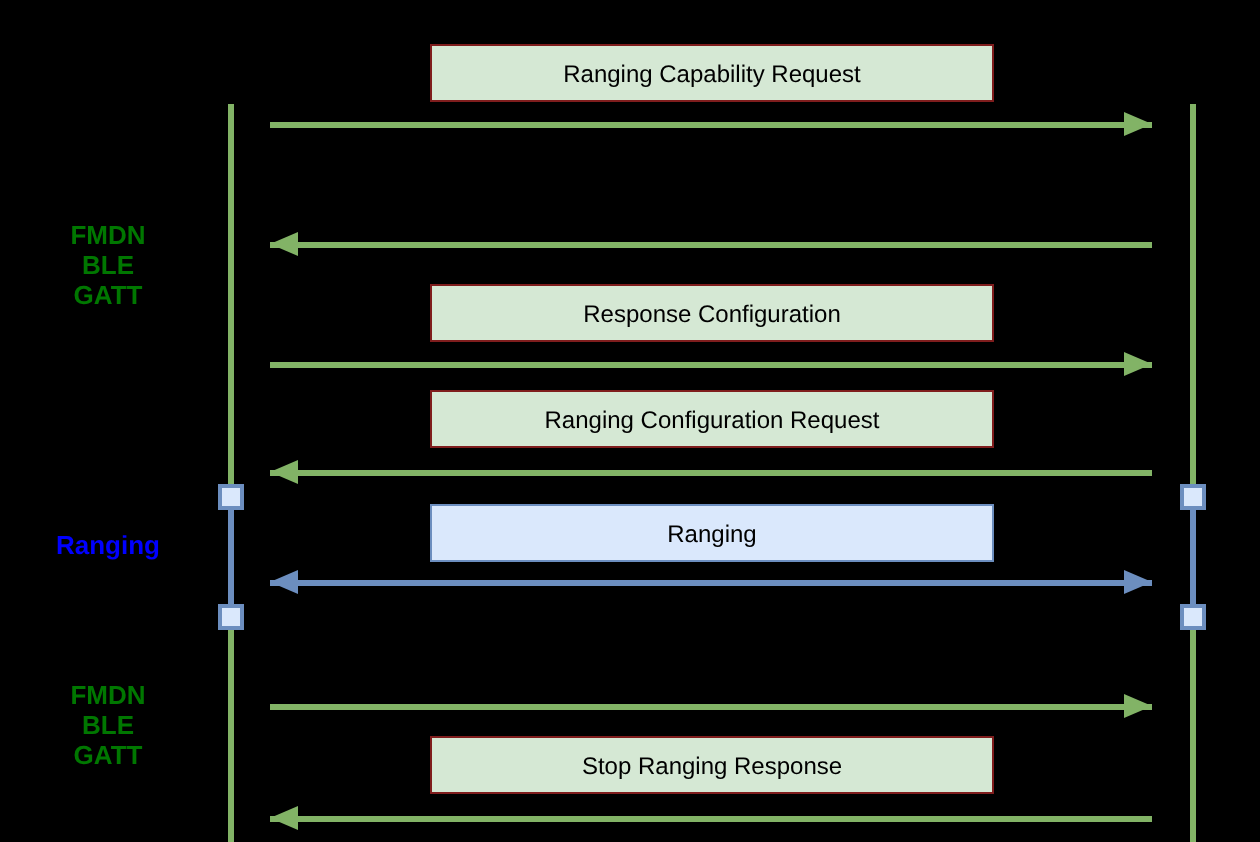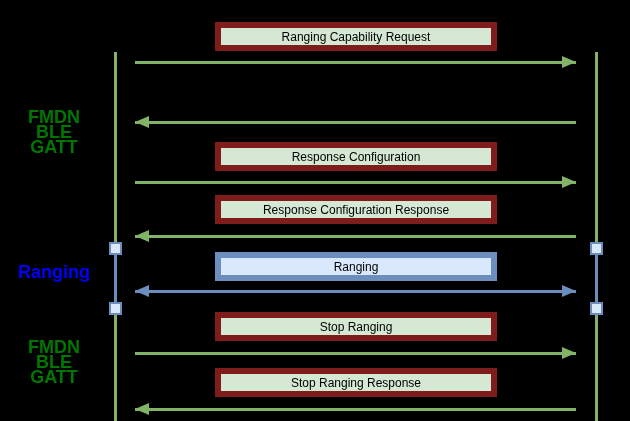--- a/index.html
+++ b/index.html
@@ -47,21 +47,21 @@
   .milestone.t { top: 242px; }
   .milestone.b { top: 302px; }
   
   .msg-box {
     position: absolute;
     left: 215px;
     width: 282px;
     height: 29px;
     box-sizing: border-box;
     background: #d5e8d4;
-    border: 6px solid #7f1d1d;
+    border: 1px solid #7f1d1d;
     display: flex;
     align-items: center;
     justify-content: center;
     font-size: 12px;
     color: #000000;
     white-space: nowrap;
   }
   .msg-box.blue {
     background: #dae8fc;
     border-color: #6c8ebf;
@@ -100,21 +100,21 @@
   }
   .arrow.blue .head.right { border-left-color: #6c8ebf; }
   .arrow.blue .head.left  { border-right-color: #6c8ebf; }
   
   .side-label {
     position: absolute;
     left: 2px;
     width: 104px;
     text-align: center;
     font-weight: bold;
-    font-size: 18px;
+    font-size: 13px;
     line-height: 15px;
   }
   .side-label.green { color: #007700; }
   .side-label.blue  { color: #0000ff; }
   .side-label div { white-space: nowrap; }
 </style>
 </head>
 <body>
 
 <div id="diagram">
@@ -158,39 +158,36 @@
 
   <div class="msg-box" style="top:142px">
     <span>Response Configuration</span>
   </div>
   <div class="arrow" style="top:176px">
     <div class="shaft"></div>
     <div class="head right"></div>
   </div>
 
   <div class="msg-box" style="top:195px">
-    <span>Response Configuration Response</span>
+    <span>Ranging Configuration Request</span>
   </div>
   <div class="arrow" style="top:230px">
     <div class="shaft"></div>
     <div class="head left"></div>
   </div>
 
   <div class="msg-box blue" style="top:252px">
     <span>Ranging</span>
   </div>
   <div class="arrow blue" style="top:285px">
     <div class="shaft"></div>
     <div class="head left"></div>
     <div class="head right"></div>
   </div>
 
-  <div class="msg-box" style="top:312px">
-    <span>Stop Ranging</span>
-  </div>
   <div class="arrow" style="top:347px">
     <div class="shaft"></div>
     <div class="head right"></div>
   </div>
 
   <div class="msg-box" style="top:368px">
     <span>Stop Ranging Response</span>
   </div>
   <div class="arrow" style="top:403px">
     <div class="shaft"></div>

